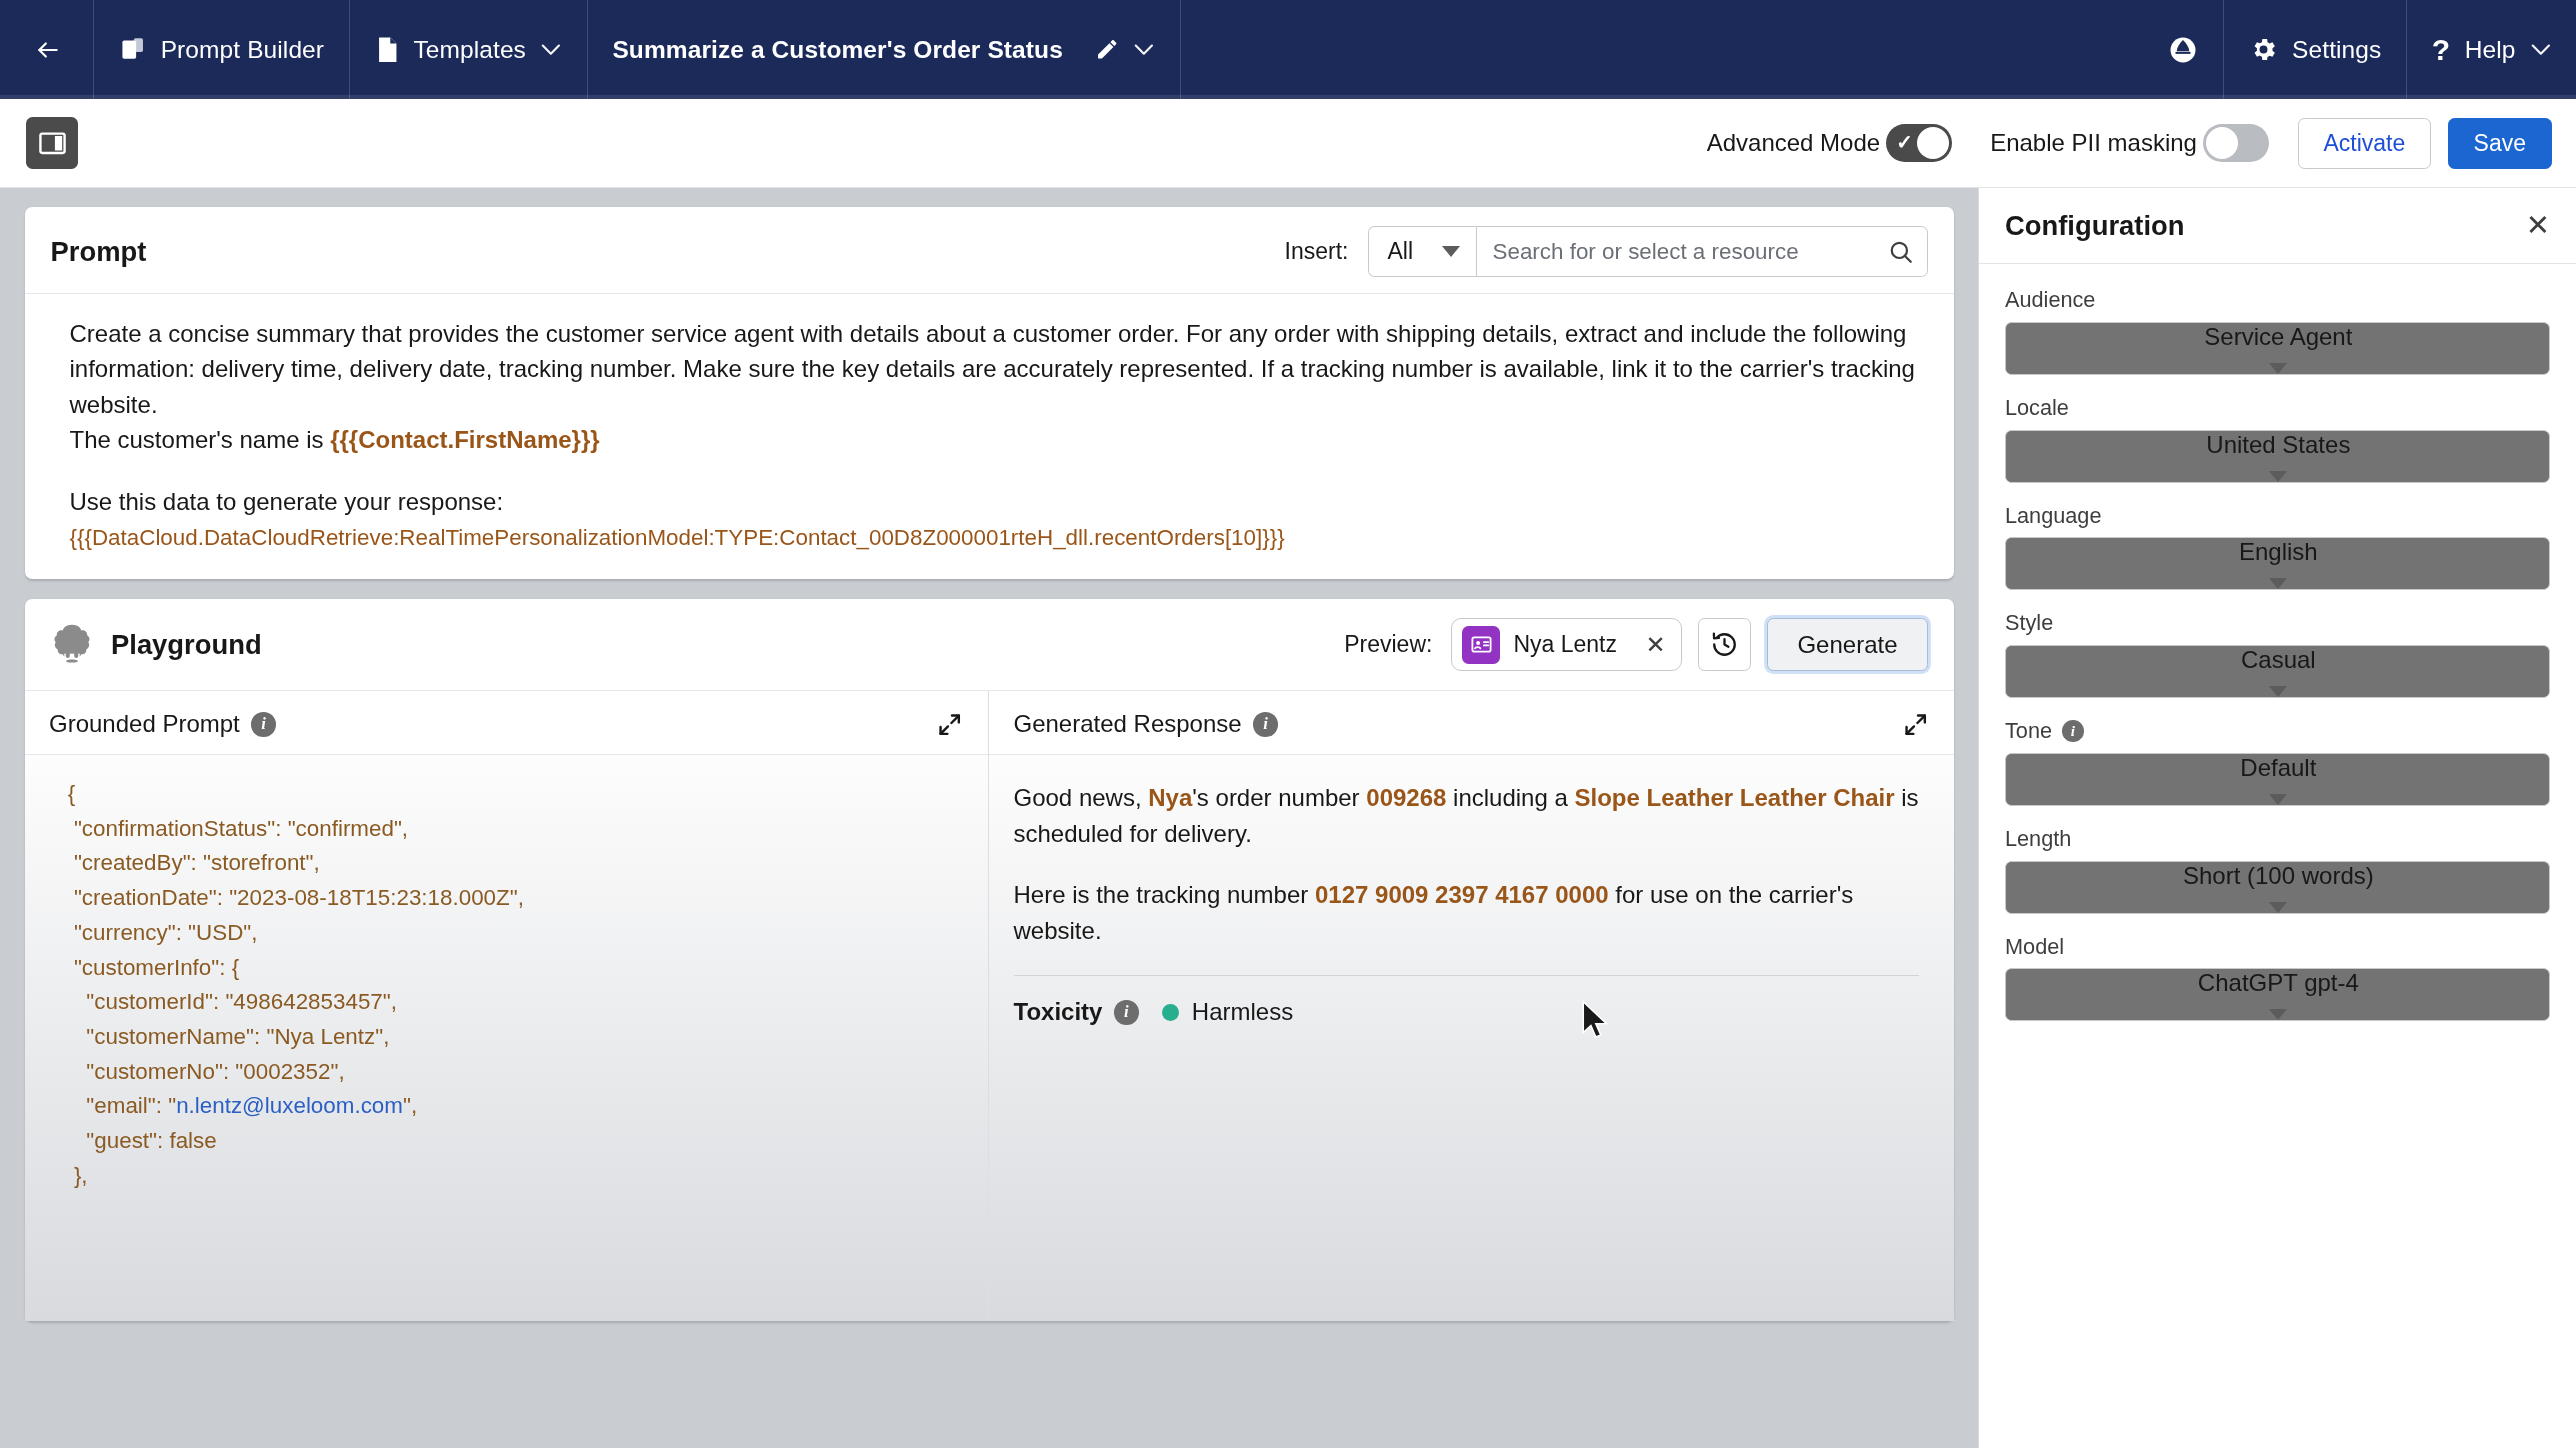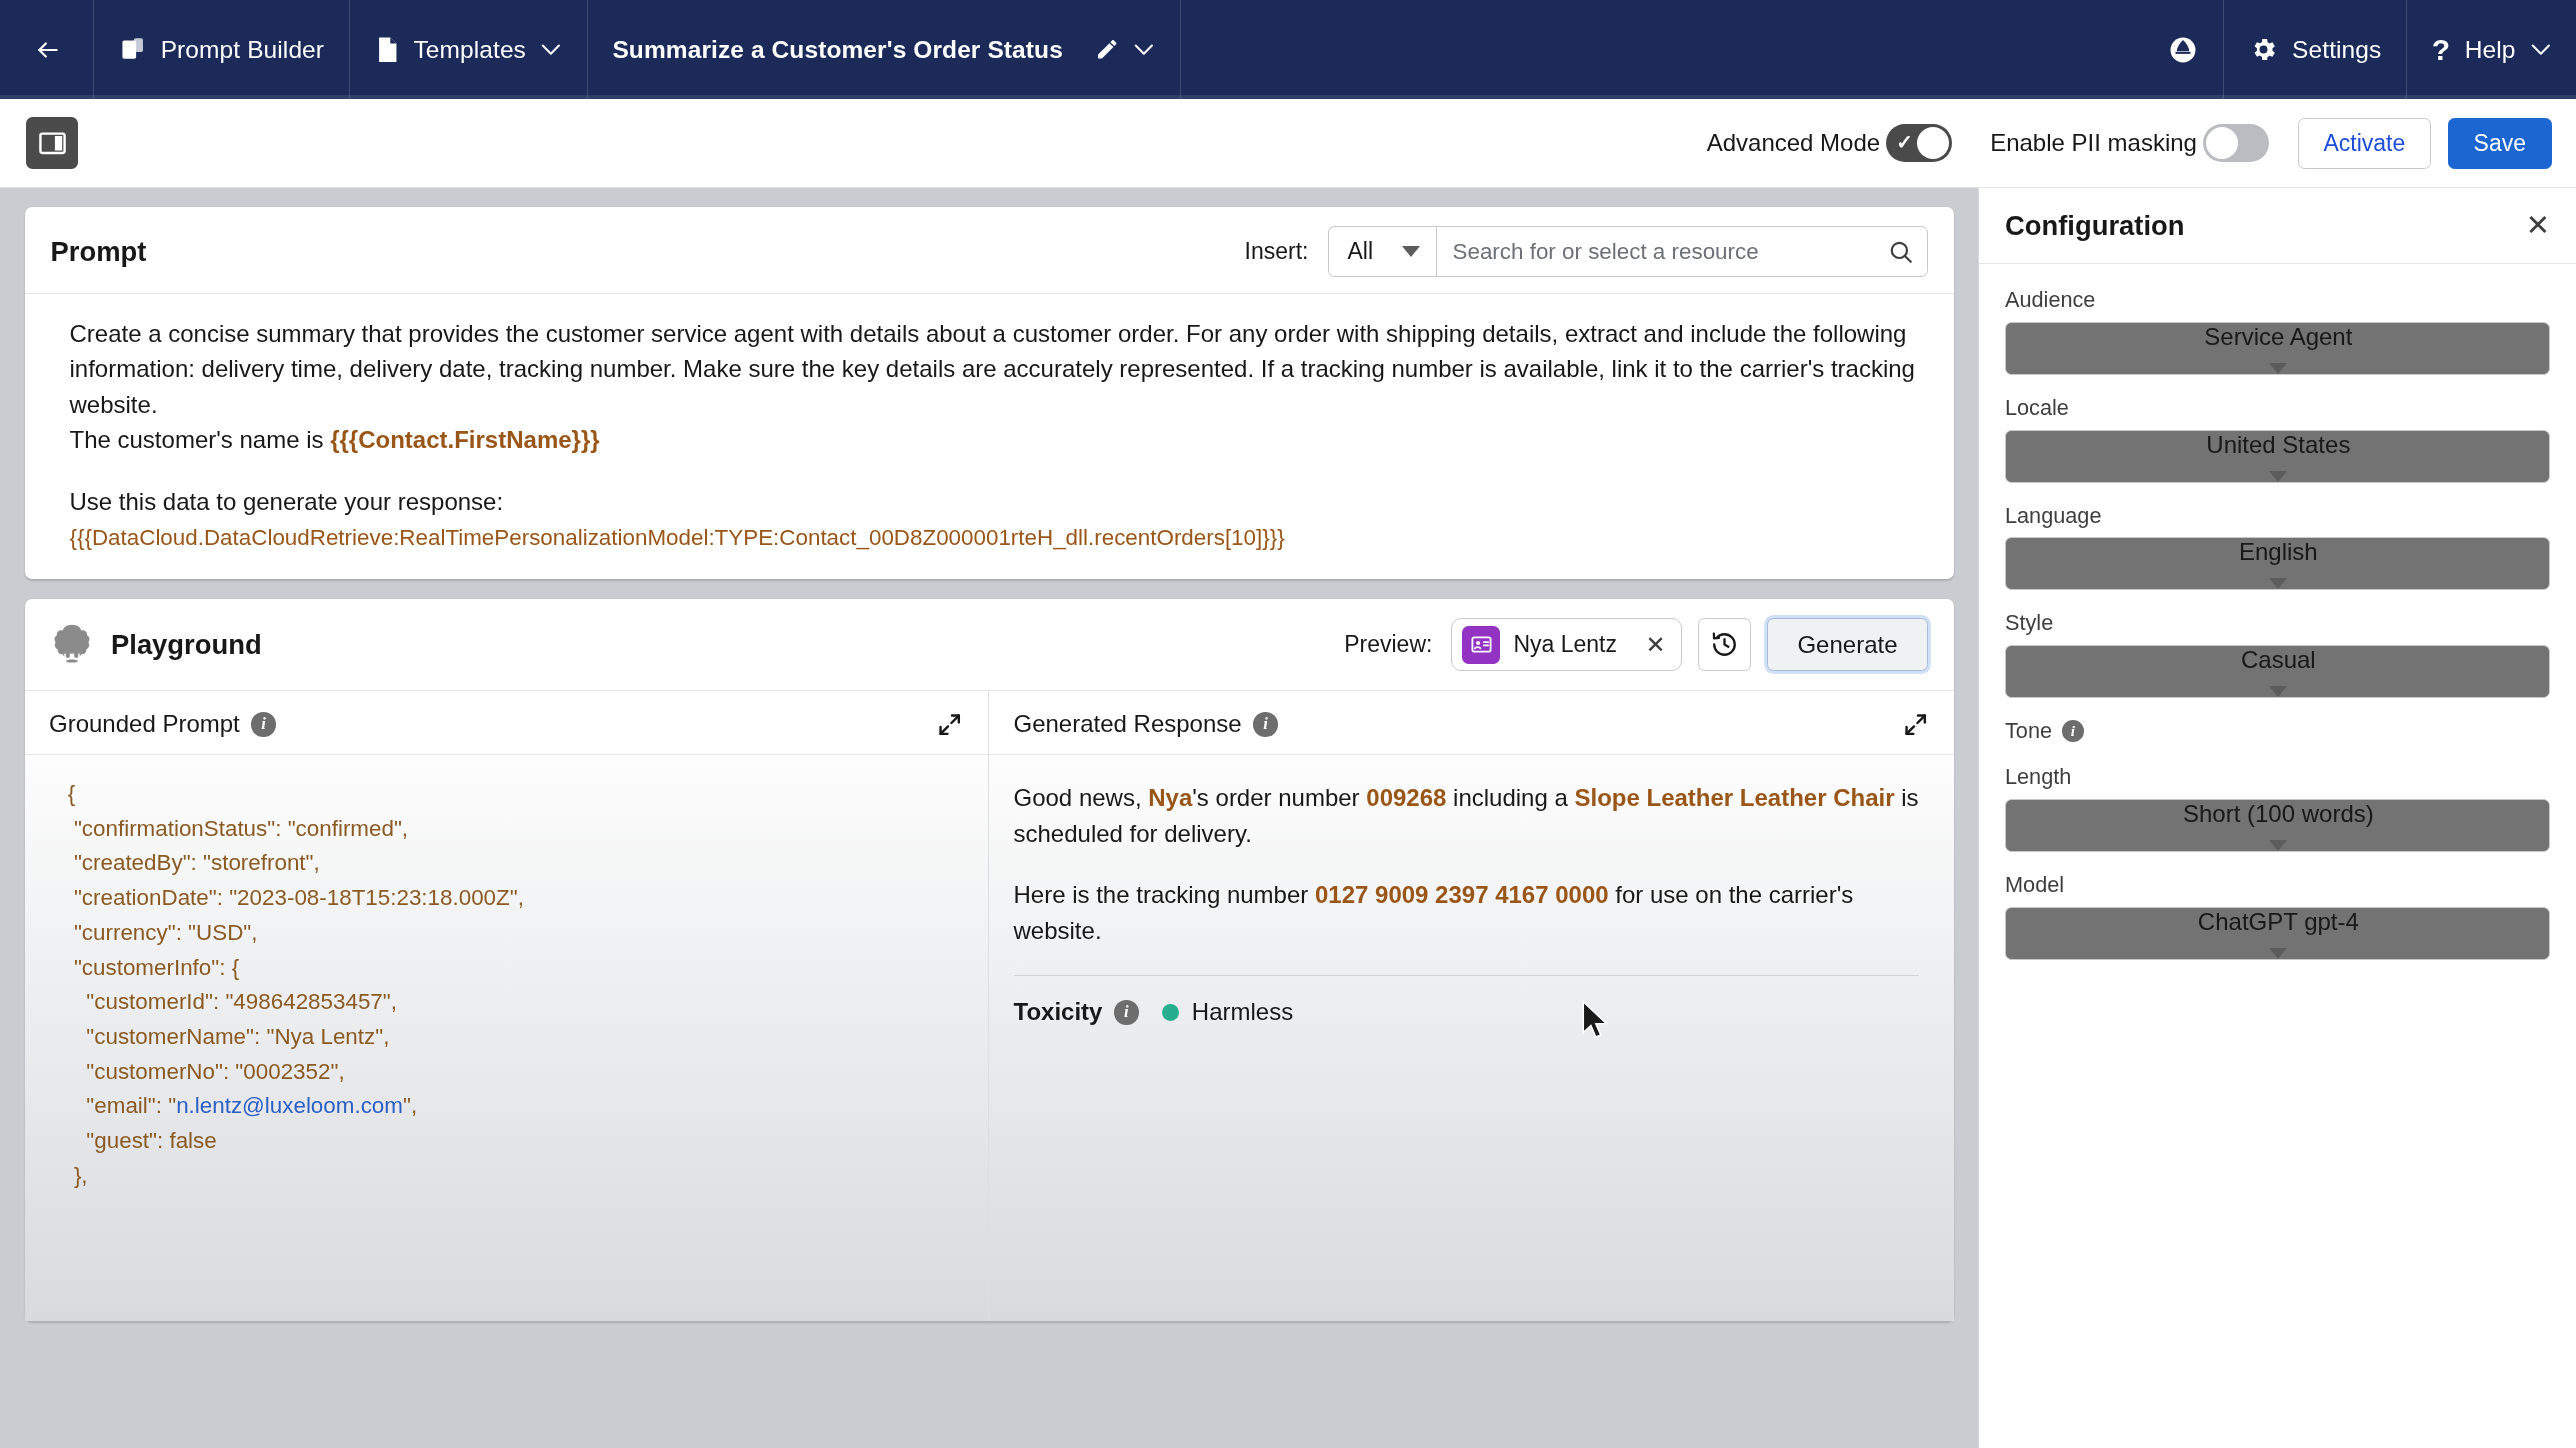--- a/index.html
+++ b/index.html
@@ -115,21 +115,21 @@
   .insert-label { font-size: 23px; color: #181818; margin-right: 19px; }
   .insert-select {
     height: 51px; min-width: 108px;
     border: 0.7px solid #c9c9c9; border-right: none;
     border-radius: 6.5px 0 0 6.5px; background: #fff;
     display: flex; align-items: center; justify-content: space-between;
     gap: 16px; padding: 0 16px 0 19px; font-size: 23px; color: #181818;
     cursor: pointer;
   }
   .search-wrap {
-    height: 51px; width: 492px;
+    height: 51px; width: 452px;
     border: 0.7px solid #c9c9c9; border-radius: 0 6.5px 6.5px 0;
     background: #fff; display: flex; align-items: center;
     padding: 0 13px 0 16px; gap: 18px;
   }
   .search-wrap input {
     flex: 1 1 auto; border: none; outline: none;
     font-size: 22.4px; color: #181818;
     font-family: "Liberation Sans", sans-serif;
     background: transparent; min-width: 0;
   }
@@ -537,20 +537,24 @@
           <div class="select">
             <span class="val">Casual</span>
             <span class="caret"></span>
           </div>
         </div>
         <div class="field">
           <div class="field-label">
             <span>Tone</span>
             <span class="info-dot">i</span>
           </div>
+          <div class="select">
+            <span class="val">Default</span>
+            <span class="caret"></span>
+          </div>
         </div>
         <div class="field">
           <div class="field-label">
             <span>Length</span>
           </div>
           <div class="select">
             <span class="val">Short (100 words)</span>
             <span class="caret"></span>
           </div>
         </div>

